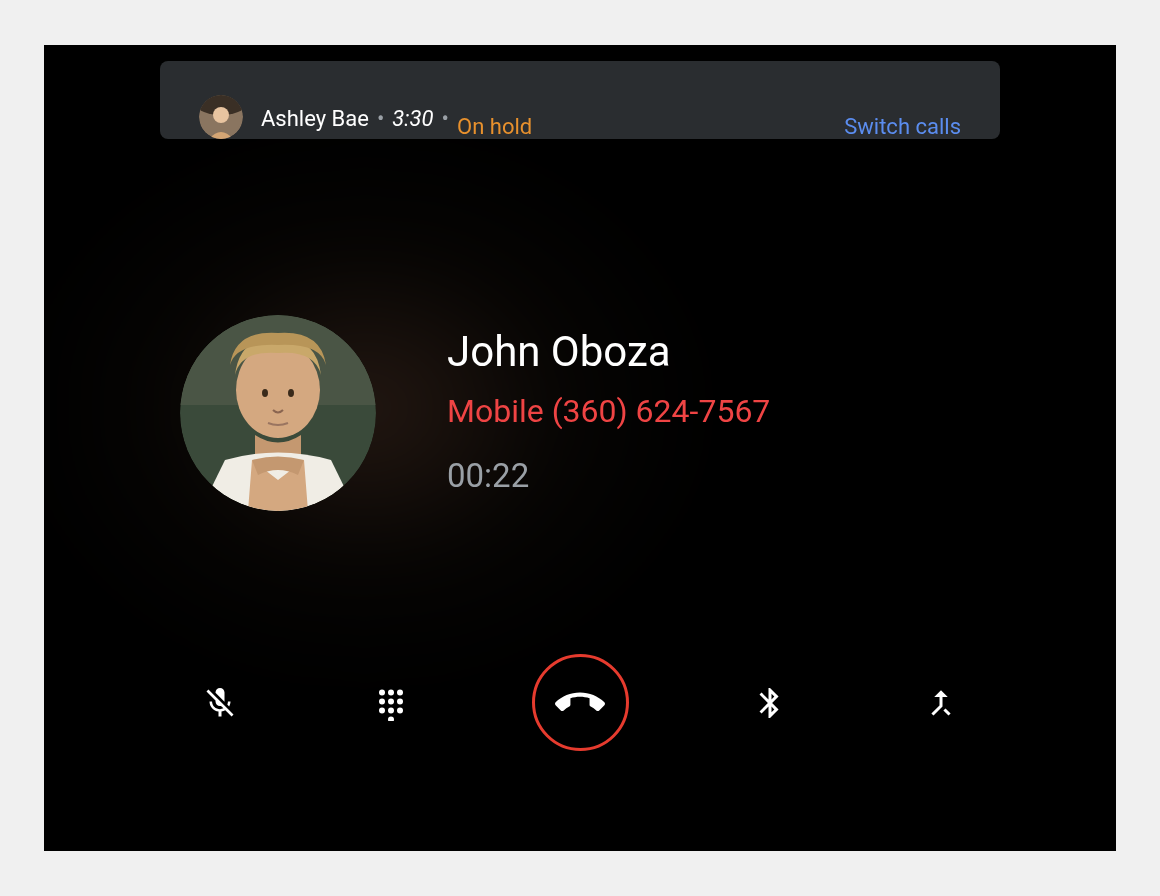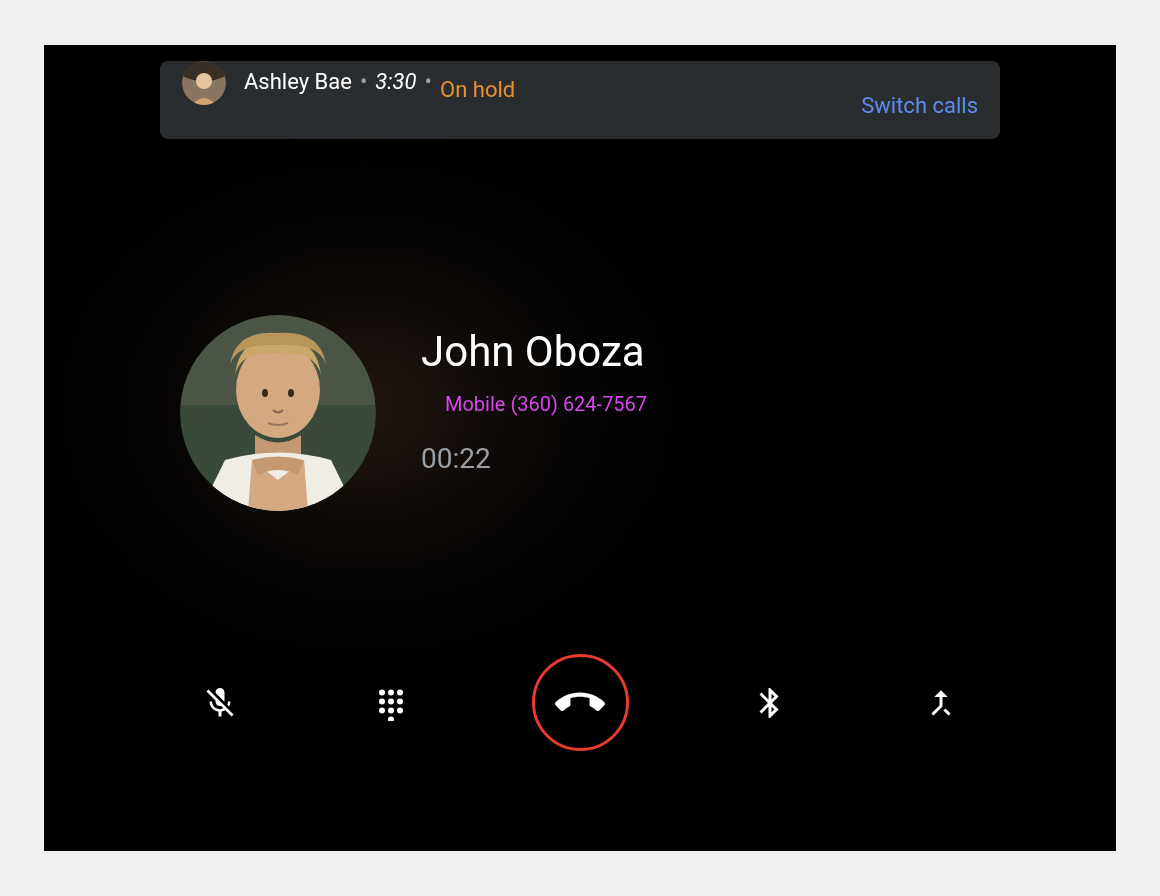--- a/index.html
+++ b/index.html
@@ -36,22 +36,22 @@
     .hold-banner {
       position: absolute;
       top: 16px;
       left: 50%;
       transform: translateX(-50%);
       width: 840px;
       height: 78px;
       background: #2a2d30;
       border-radius: 8px;
       display: flex;
-      align-items: flex-start;
-      padding: 0 22px;
+      align-items: flex-end;
+      padding: 0 39px;
       z-index: 10;
     }
     
     .banner-avatar {
       width: 44px;
       height: 44px;
       border-radius: 50%;
       margin-right: 18px;
       flex-shrink: 0;
       overflow: hidden;
@@ -91,21 +91,21 @@
       cursor: pointer;
       margin-top: 32px;
     }
     
     .caller-info {
       position: absolute;
       top: 270px;
       left: 136px;
       display: flex;
       align-items: flex-start;
-      gap: 45px;
+      gap: 71px;
       z-index: 5;
     }
     
     .caller-avatar {
       width: 196px;
       height: 196px;
       border-radius: 50%;
       flex-shrink: 0;
       overflow: hidden;
     }
@@ -115,28 +115,27 @@
     }
     
     .caller-name {
       font-size: 42px;
       color: #fff;
       font-weight: 400;
       margin-bottom: 16px;
     }
     
     .caller-phone {
-      font-size: 20px;
-      color: #d946ef;
+      font-size: 32px;
+      color: #ef4444;
       margin-bottom: 26px;
-      margin-left: 24px;
     }
     
     .call-duration {
-      font-size: 28px;
+      font-size: 33px;
       color: #9aa0a6;
     }
     
     .call-controls {
       position: absolute;
       bottom: 100px;
       left: 0;
       right: 0;
       display: flex;
       align-items: center;

